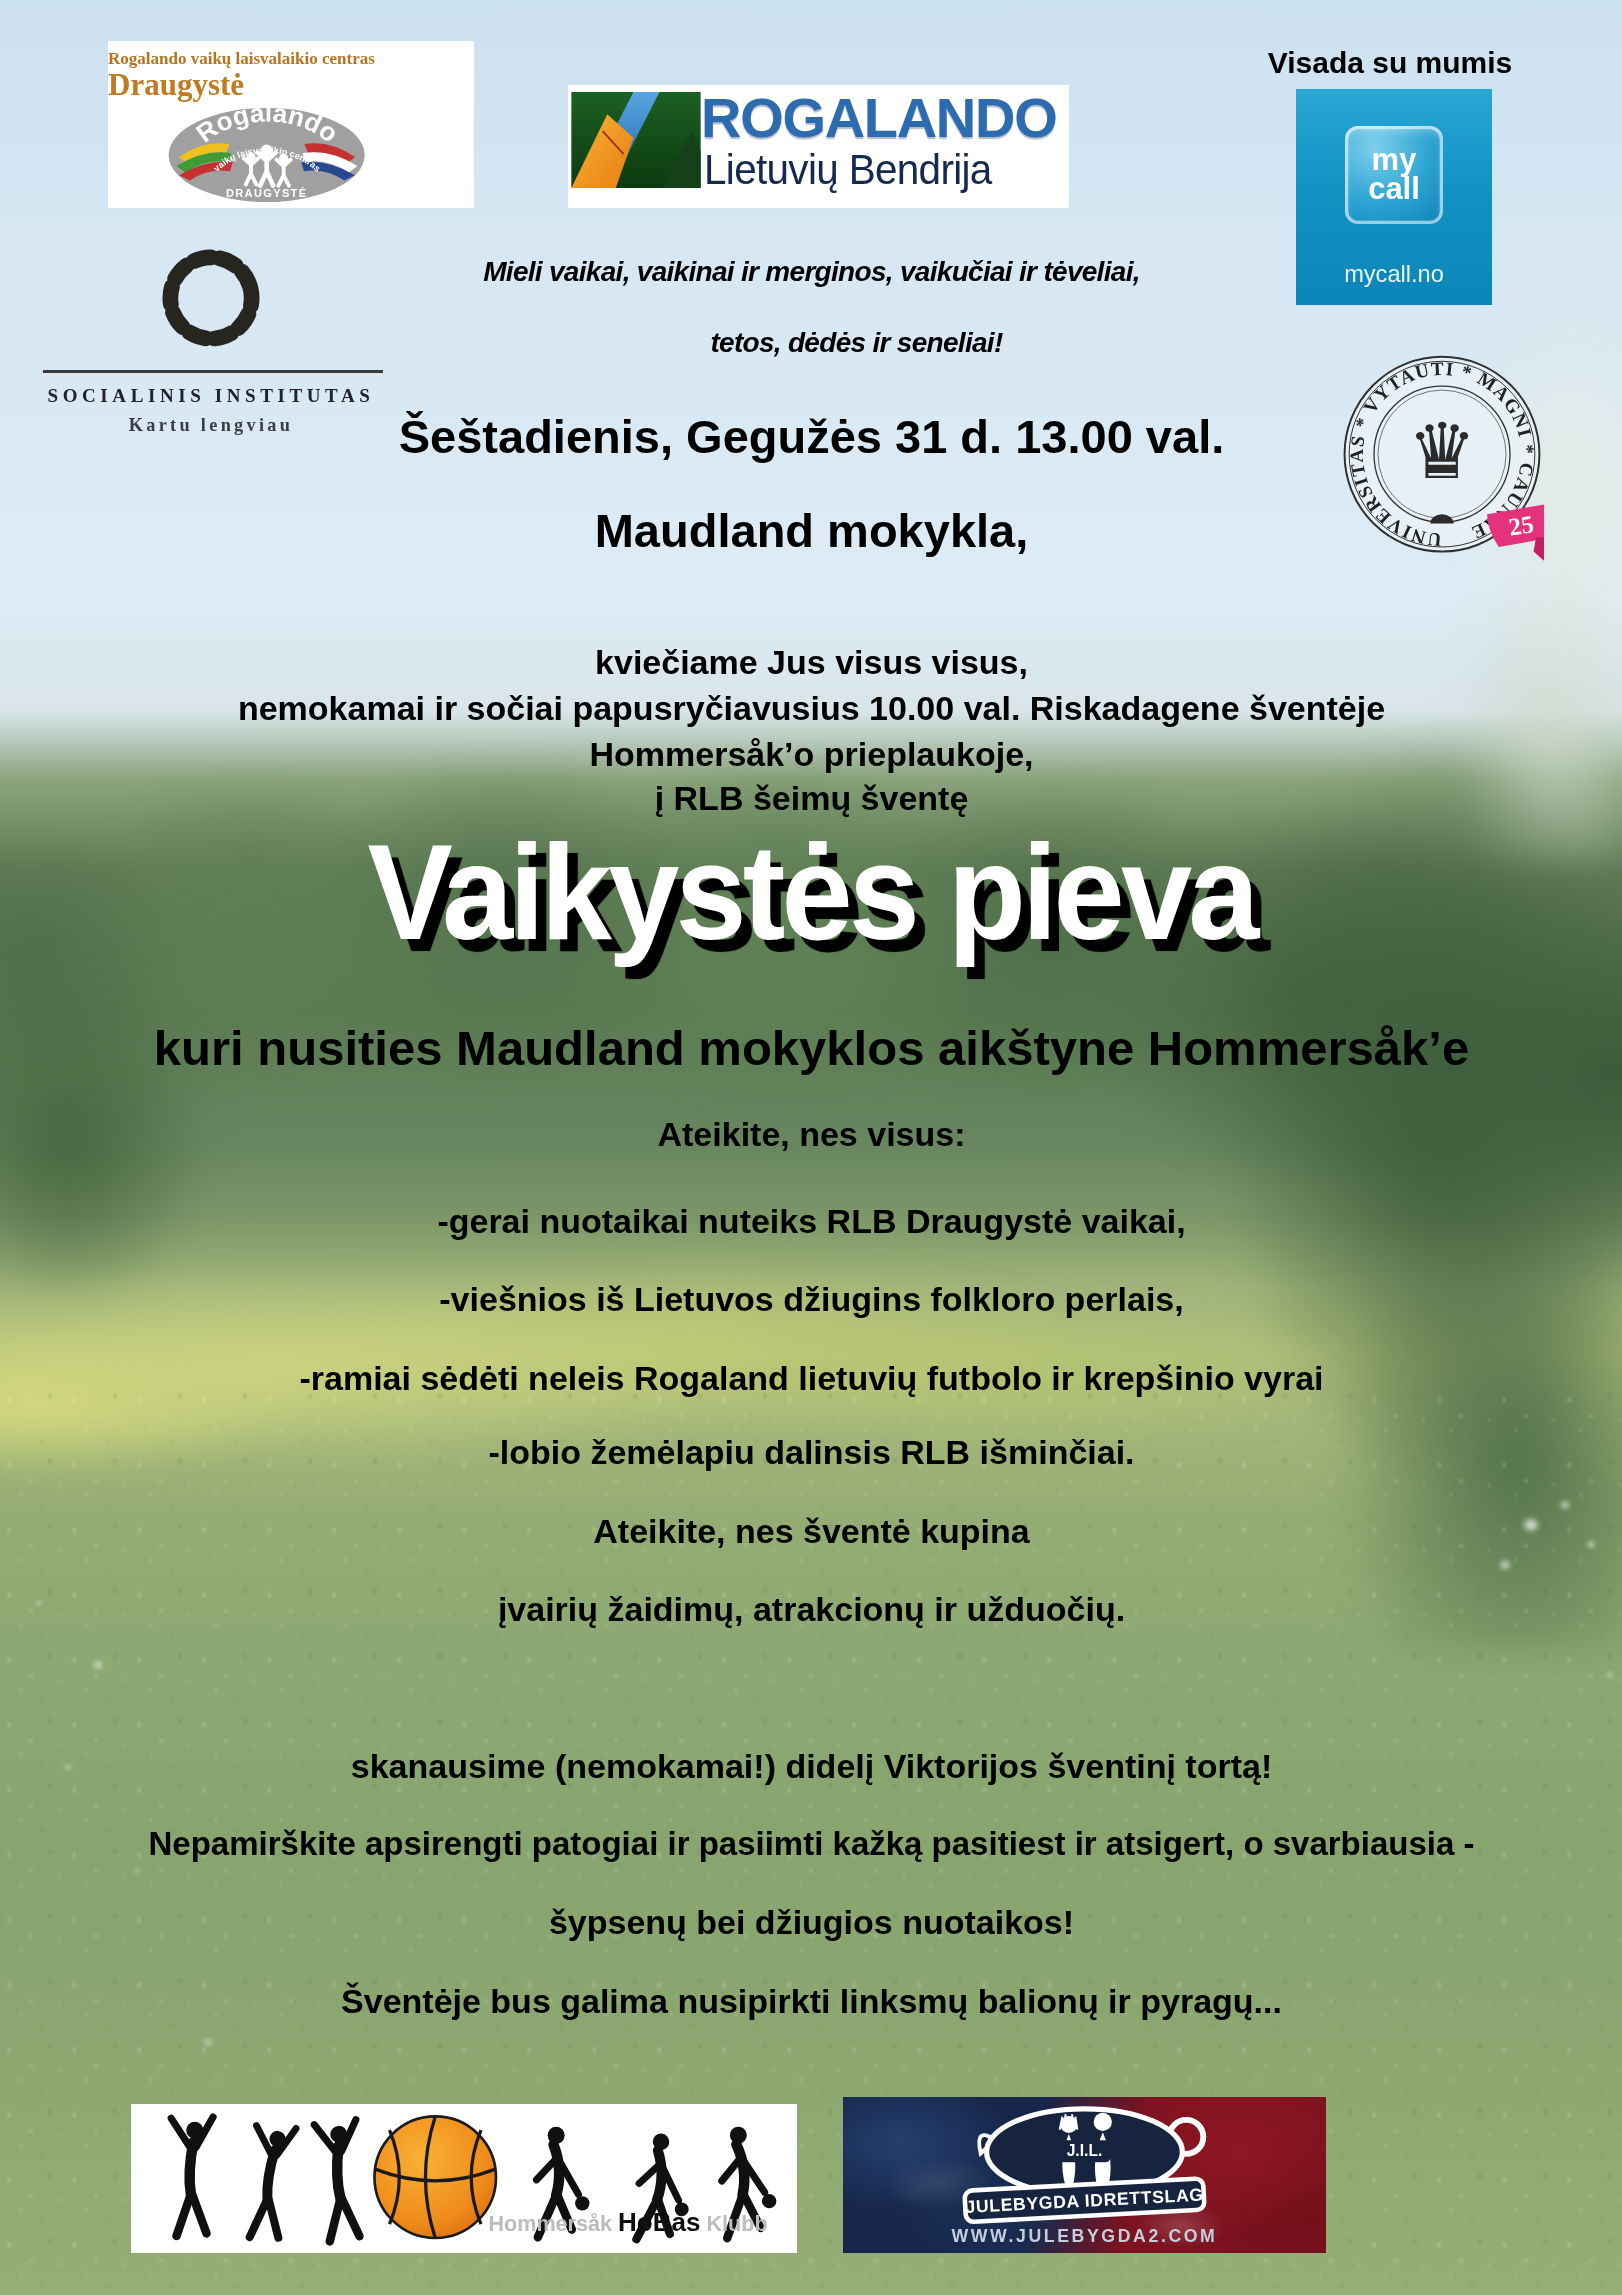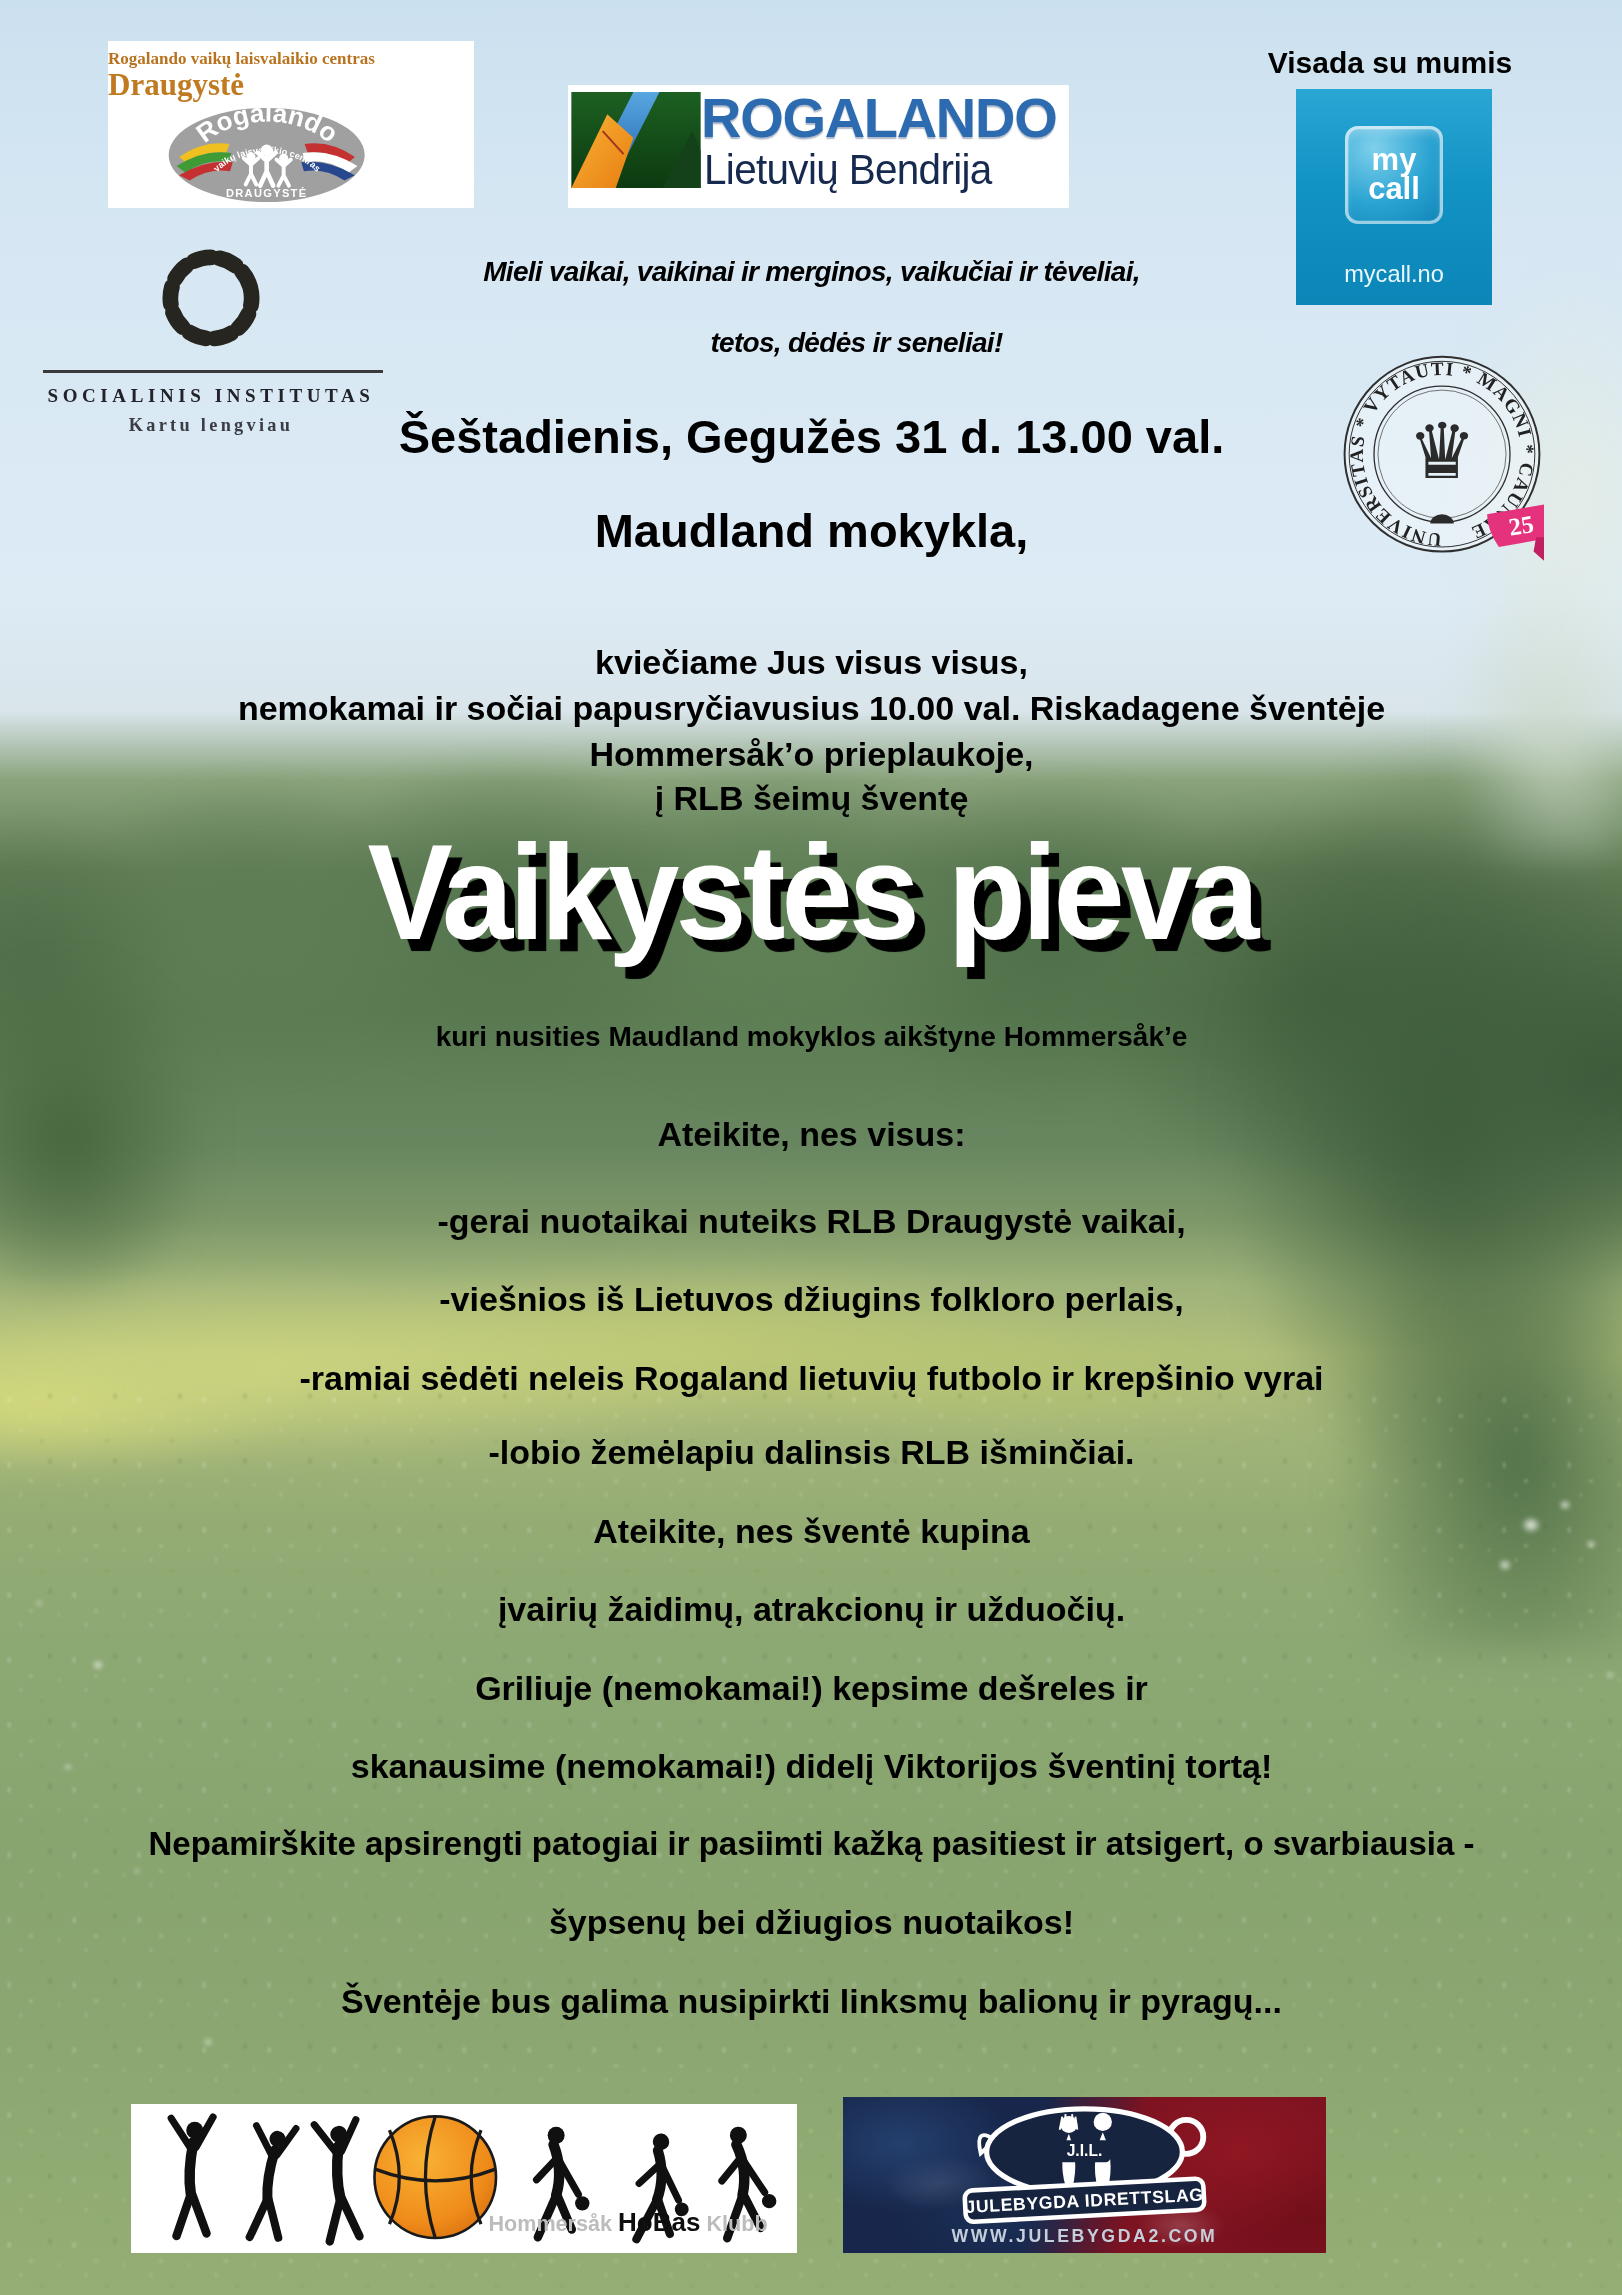--- a/index.html
+++ b/index.html
@@ -63,21 +63,21 @@
   #g2{top:328px;font-size:28px;font-style:italic;letter-spacing:-0.7px;margin-left:45px;}
   #when{top:411px;font-size:47px;}
   #v1{top:505px;font-size:47px;}
   #v2{top:563px;font-size:47px;}
   #i1{top:644px;font-size:34px;}
   #i2{top:690px;font-size:34px;}
   #i3{top:736px;font-size:34px;}
   #i4{top:780px;font-size:34px;}
   #title{top:818px;font-size:128px;color:#fff;letter-spacing:-3.9px;
          text-shadow:10.5px 11.8px 0.7px #000;transform:scaleY(1.06);transform-origin:top;}
-  #subtitle{top:1022px;font-size:28px;}
+  #subtitle{top:1022px;font-size:49px;}
   #bh{top:1116px;font-size:34px;}
   #b0{top:1203px;font-size:34px;}
   #b1{top:1281px;font-size:34px;}
   #b2{top:1360px;font-size:34px;}
   #b3{top:1434px;font-size:34px;}
   #b4{top:1513px;font-size:34px;}
   #b5{top:1591px;font-size:34px;}
   #b6{top:1670px;font-size:34px;}
   #b7{top:1748px;font-size:34px;}
   #b8{top:1826px;font-size:33px;}
@@ -259,21 +259,20 @@
   <div class="ln" id="title">Vaikystės pieva</div>
   <div class="ln" id="subtitle">kuri nusities Maudland mokyklos aikštyne Hommersåk’e</div>
 
   <div class="ln" id="bh">Ateikite, nes visus:</div>
   <div class="ln" id="b0">-gerai nuotaikai nuteiks RLB Draugystė vaikai,</div>
   <div class="ln" id="b1">-viešnios iš Lietuvos džiugins folkloro perlais,</div>
   <div class="ln" id="b2">-ramiai sėdėti neleis Rogaland lietuvių futbolo ir krepšinio vyrai</div>
   <div class="ln" id="b3">-lobio žemėlapiu dalinsis RLB išminčiai.</div>
   <div class="ln" id="b4">Ateikite, nes šventė kupina</div>
   <div class="ln" id="b5">įvairių žaidimų, atrakcionų ir užduočių.</div>
-  <div class="ln" id="b6">Griliuje (nemokamai!) kepsime dešreles ir</div>
   <div class="ln" id="b7">skanausime (nemokamai!) didelį Viktorijos šventinį tortą!</div>
   <div class="ln" id="b8">Nepamirškite apsirengti patogiai ir pasiimti kažką pasitiest ir atsigert, o svarbiausia -</div>
   <div class="ln" id="b9">šypsenų bei džiugios nuotaikos!</div>
   <div class="ln" id="b10">Šventėje bus galima nusipirkti  linksmų balionų ir pyragų...</div>
 
   <div class="box" id="hobas-box">
     <svg id="hobas-art" viewBox="0 0 1018 228">
       <defs>
         <radialGradient id="ballg" cx="40%" cy="35%" r="75%">
           <stop offset="0" stop-color="#f9b234"></stop>

